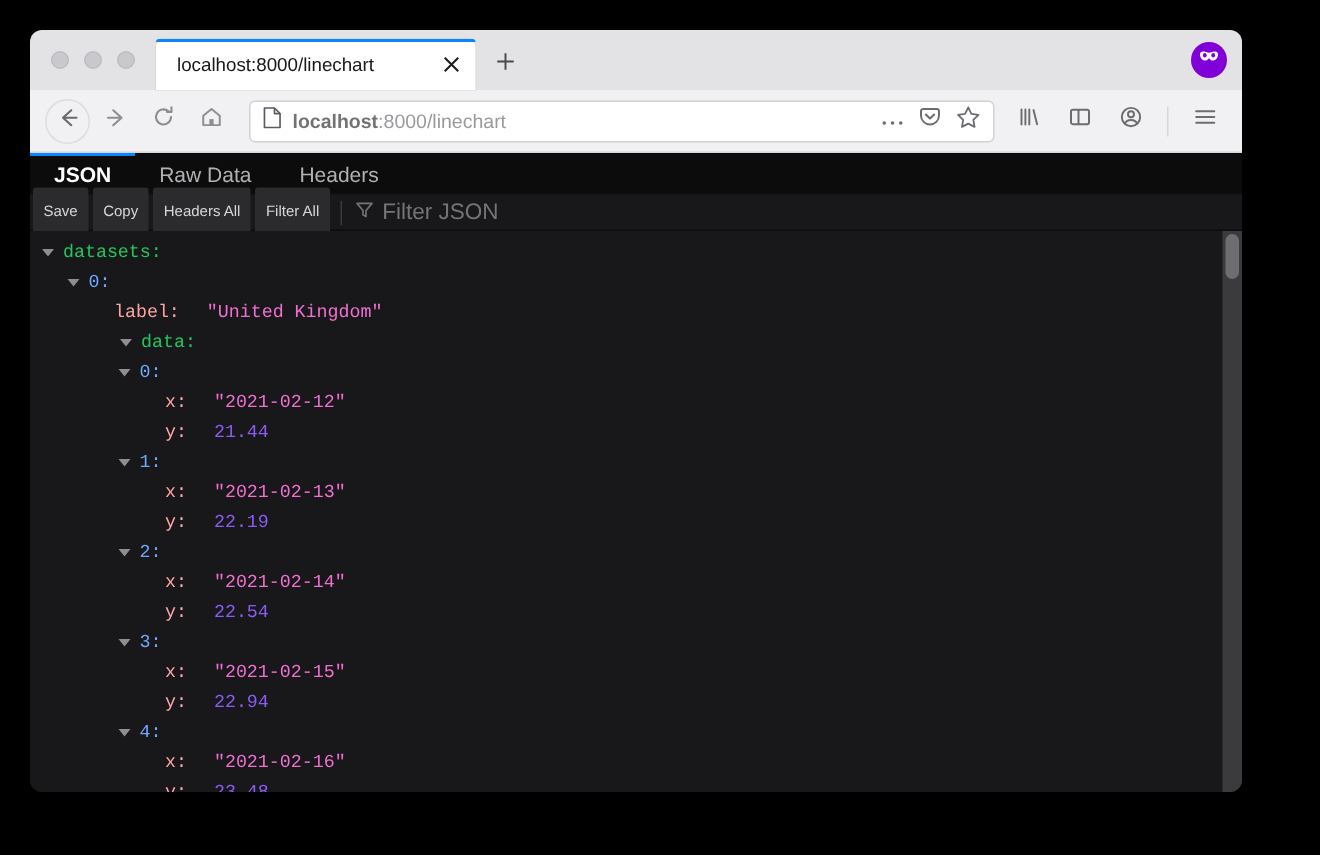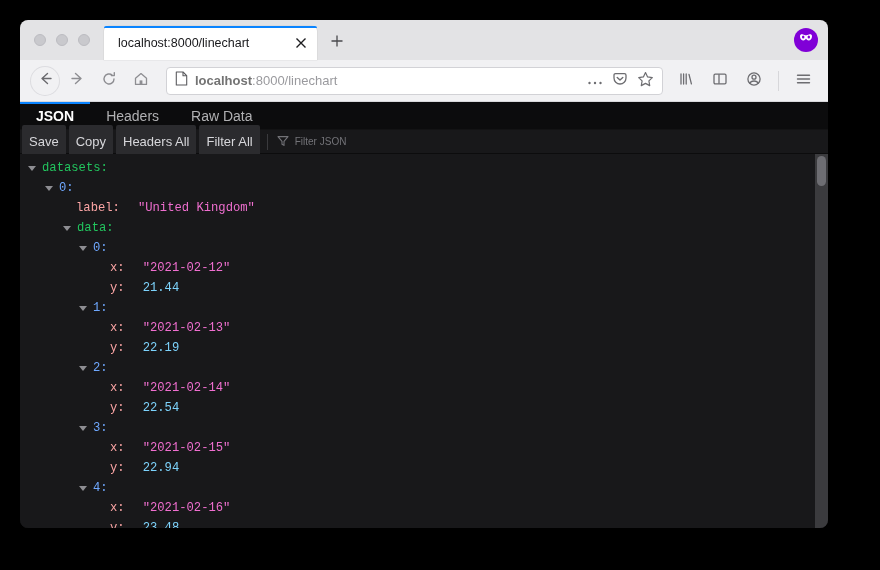--- a/index.html
+++ b/index.html
@@ -180,36 +180,36 @@
     padding: 0 2px;
     gap: 3px;
     border-bottom: 1px solid #0c0c0d;
     flex: none;
   }
   .jbtn {
     height: 34px;
     padding: 0 7px;
     background: #2b2b2e;
     color: #d7d7db;
-    font-size: 13px;
+    font-size: 10px;
     line-height: 19px;
     border-radius: 2px;
     border: none;
     white-space: nowrap;
     font-family: "Liberation Sans", sans-serif;
   }
   .jsep { width: 1px; height: 16px; background: #3a3a3d; margin: 0 4px; }
   .jfilter {
     display: flex;
     align-items: center;
     gap: 6px;
     padding-left: 2px;
   }
   .jfilter-placeholder {
-    font-size: 10px;
+    font-size: 15px;
     color: #737378;
   }
 
   .jbody {
     flex: 1;
     position: relative;
     background: #18181a;
     overflow: hidden;
   }
   .rows {
@@ -235,21 +235,21 @@
     position: absolute;
     left: 0; top: 2px;
     border-left: 4.5px solid transparent;
     border-right: 4.5px solid transparent;
     border-top: 5px solid #8d8d92;
   }
   .k-obj  { color: #22c55e; }
   .k-prop { color: #fca5a5; }
   .k-idx  { color: #6fa8ff; }
   .v-str  { color: #f06fd0; }
-  .v-num  { color: #7dd3fc; }
+  .v-num  { color: #8b5cf6; }
   .valcell { margin-left: 18px; }
 
   
   .sbar {
     position: absolute;
     top: 0; right: 0; bottom: 0;
     width: 13px;
     background: #3b3b3e;
   }
   .sthumb {
@@ -396,22 +396,22 @@
           </svg>
         </span>
       </div>
     </div>
   </div>
 
   <div class="viewer">
 
     <div class="jtabs">
       <div class="jtab active">JSON</div>
+      <div class="jtab">Raw Data</div>
       <div class="jtab">Headers</div>
-      <div class="jtab">Raw Data</div>
     </div>
 
     <div class="jtoolbar">
       <button class="jbtn">Save</button>
       <button class="jbtn">Copy</button>
       <button class="jbtn">Headers All</button>
       <button class="jbtn">Filter All</button>
       <div class="jsep"></div>
       <div class="jfilter">
         <span>
@@ -431,21 +431,21 @@
           </div>
           <div class="row" style="padding-left: 25px;">
             <span class="tri"></span>
             <span class="k-idx">0:</span>
           </div>
           <div class="row" style="padding-left: 42px;">
             <span class="tri" style="visibility: hidden;"></span>
             <span class="k-prop">label:</span>
             <span class="valcell v-str">"United Kingdom"</span>
           </div>
-          <div class="row" style="padding-left: 43px;">
+          <div class="row" style="padding-left: 60px;">
             <span class="tri"></span>
             <span class="k-obj">data:</span>
           </div>
           <div class="row" style="padding-left: 59px;">
             <span class="tri"></span>
             <span class="k-idx">0:</span>
           </div>
           <div class="row" style="padding-left: 76px;">
             <span class="tri" style="visibility: hidden;"></span>
             <span class="k-prop">x:</span>

